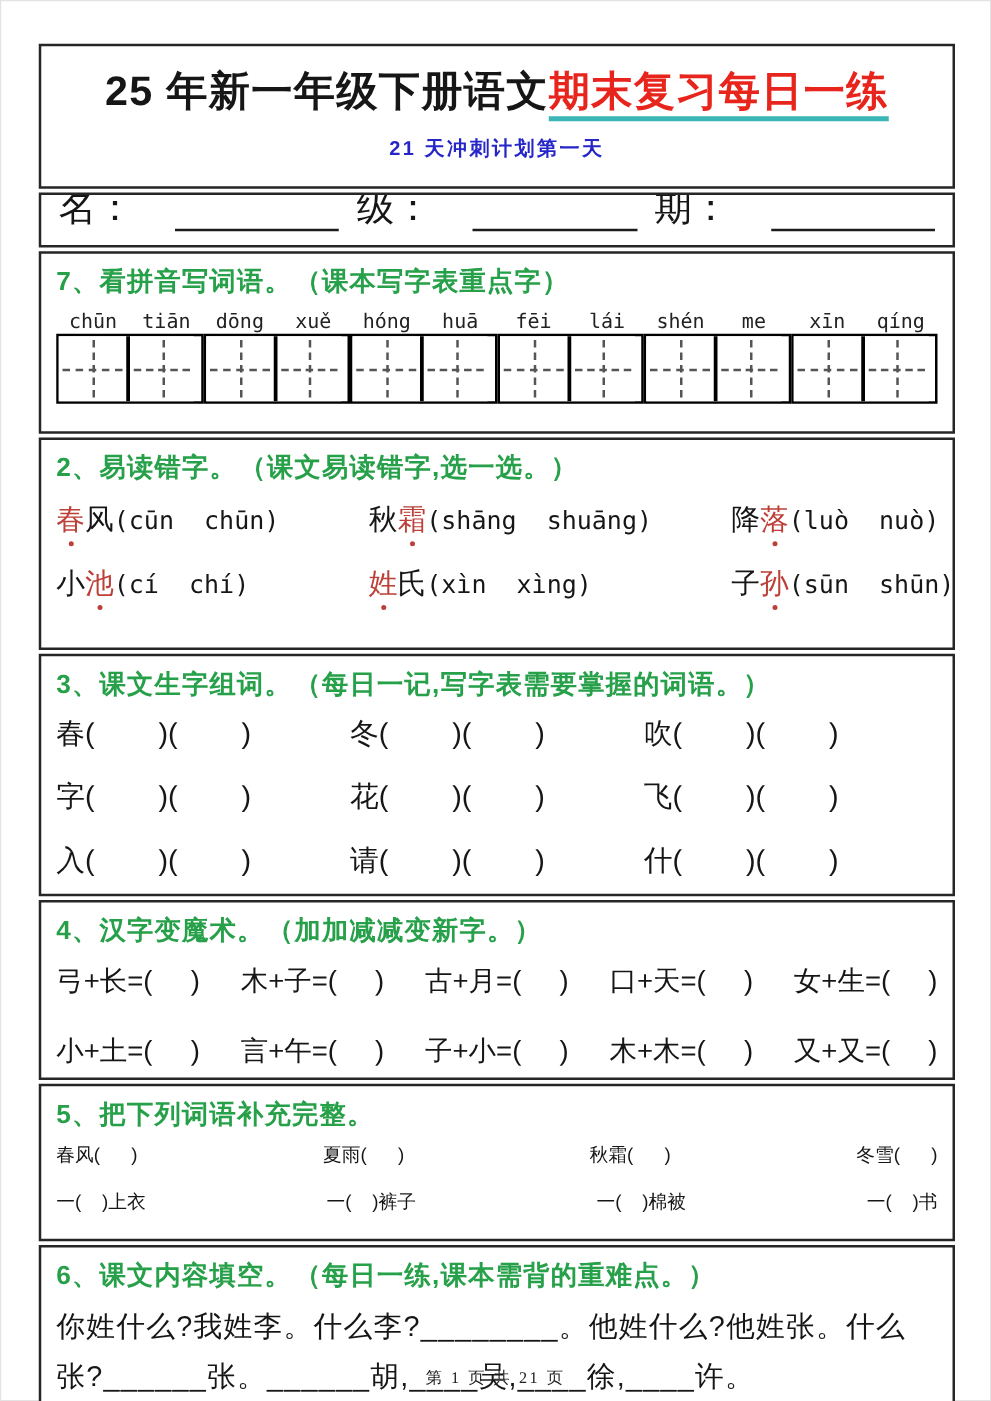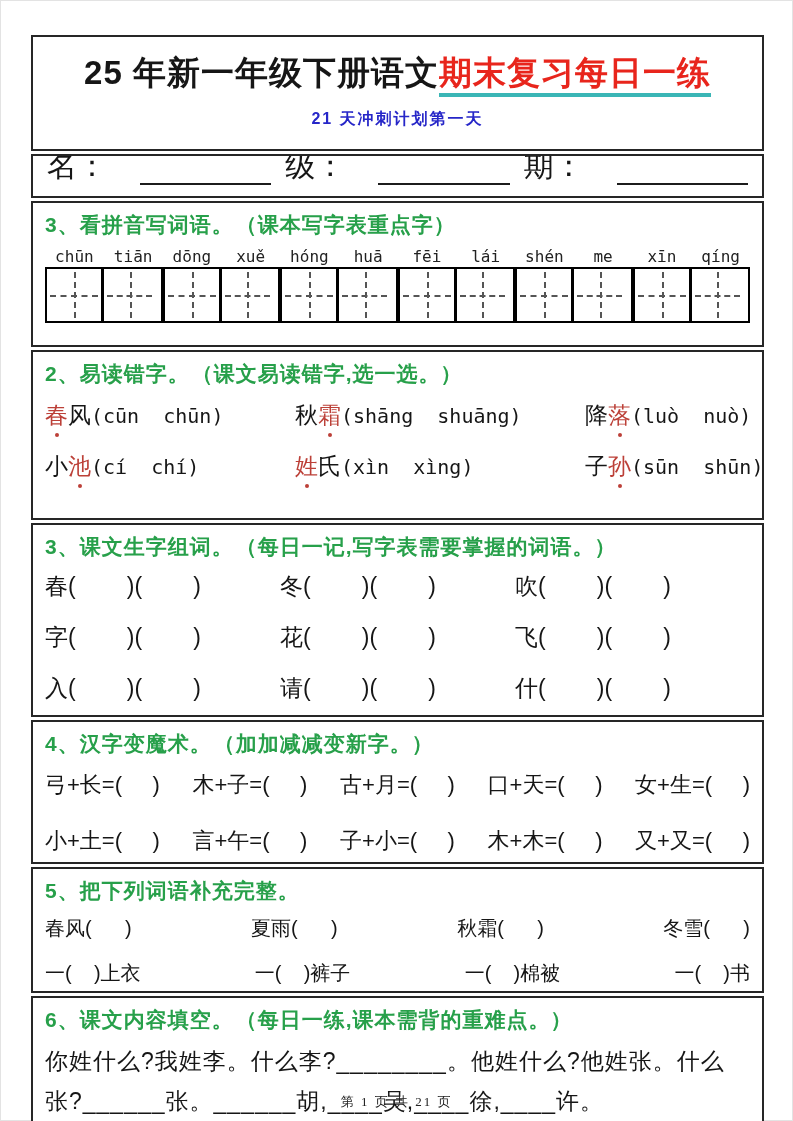--- a/index.html
+++ b/index.html
@@ -66,21 +66,21 @@
   .w-opts { font-family: "DejaVu Sans Mono", monospace; font-size: 20px; white-space: pre; }
   
   .sec3-box { height: 194px; }
   .sec3-grid { display: grid; grid-template-columns: 1fr 1fr 1fr; row-gap: 20px; margin-top: 10px; font-size: 23px; }
   .fill-item { white-space: pre; }
   
   .sec4-box { height: 144px; }
   .sec4-grid { display: grid; grid-template-columns: repeat(5, auto); justify-content: space-between; row-gap: 26px; margin-top: 12px; font-size: 22px; }
   
   .sec5-box { height: 126px; }
-  .sec5-row { display: grid; grid-template-columns: repeat(4, auto); justify-content: space-between; margin-top: 10px; font-size: 20px; }
+  .sec5-row { display: grid; grid-template-columns: repeat(4, auto); justify-content: space-between; margin-top: 10px; font-size: 15px; }
   .sec5-row + .sec5-row { margin-top: 18px; }
   
   .sec6-box { height: 166px; }
   .sec6-text { font-size: 23px; line-height: 1.72; margin-top: 2px; word-break: break-all; letter-spacing: 1px; }
   
   .footer {
     position: absolute; left: 0; right: 0; top: 1092px;
     text-align: center; font-family: "Liberation Serif", serif;
     font-size: 13px; color: #222; letter-spacing: 2px;
   }
@@ -99,21 +99,21 @@
     <div class="box info-box">
       <span class="info-label">姓名：</span>
         <span class="uline"></span>
       <span class="info-label">年级：</span>
         <span class="uline"></span>
       <span class="info-label">日期：</span>
         <span class="uline"></span>
     </div>
 
     <div class="box sec1-box">
-      <div class="sec-heading"><span>3、看拼音写词语。</span><span class="note">（课本写字表重点字）</span></div>
+      <div class="sec-heading"><span>7、看拼音写词语。</span><span class="note">（课本写字表重点字）</span></div>
       <div class="pairs-row">
         <div class="pair">
           <div class="pair-pinyin">
               <span>chūn</span>
               <span>tiān</span>
             </div>
           <div class="pair-cells">
             <div class="cell">
                 <i class="vdash"></i>
                 <i class="hdash"></i>

